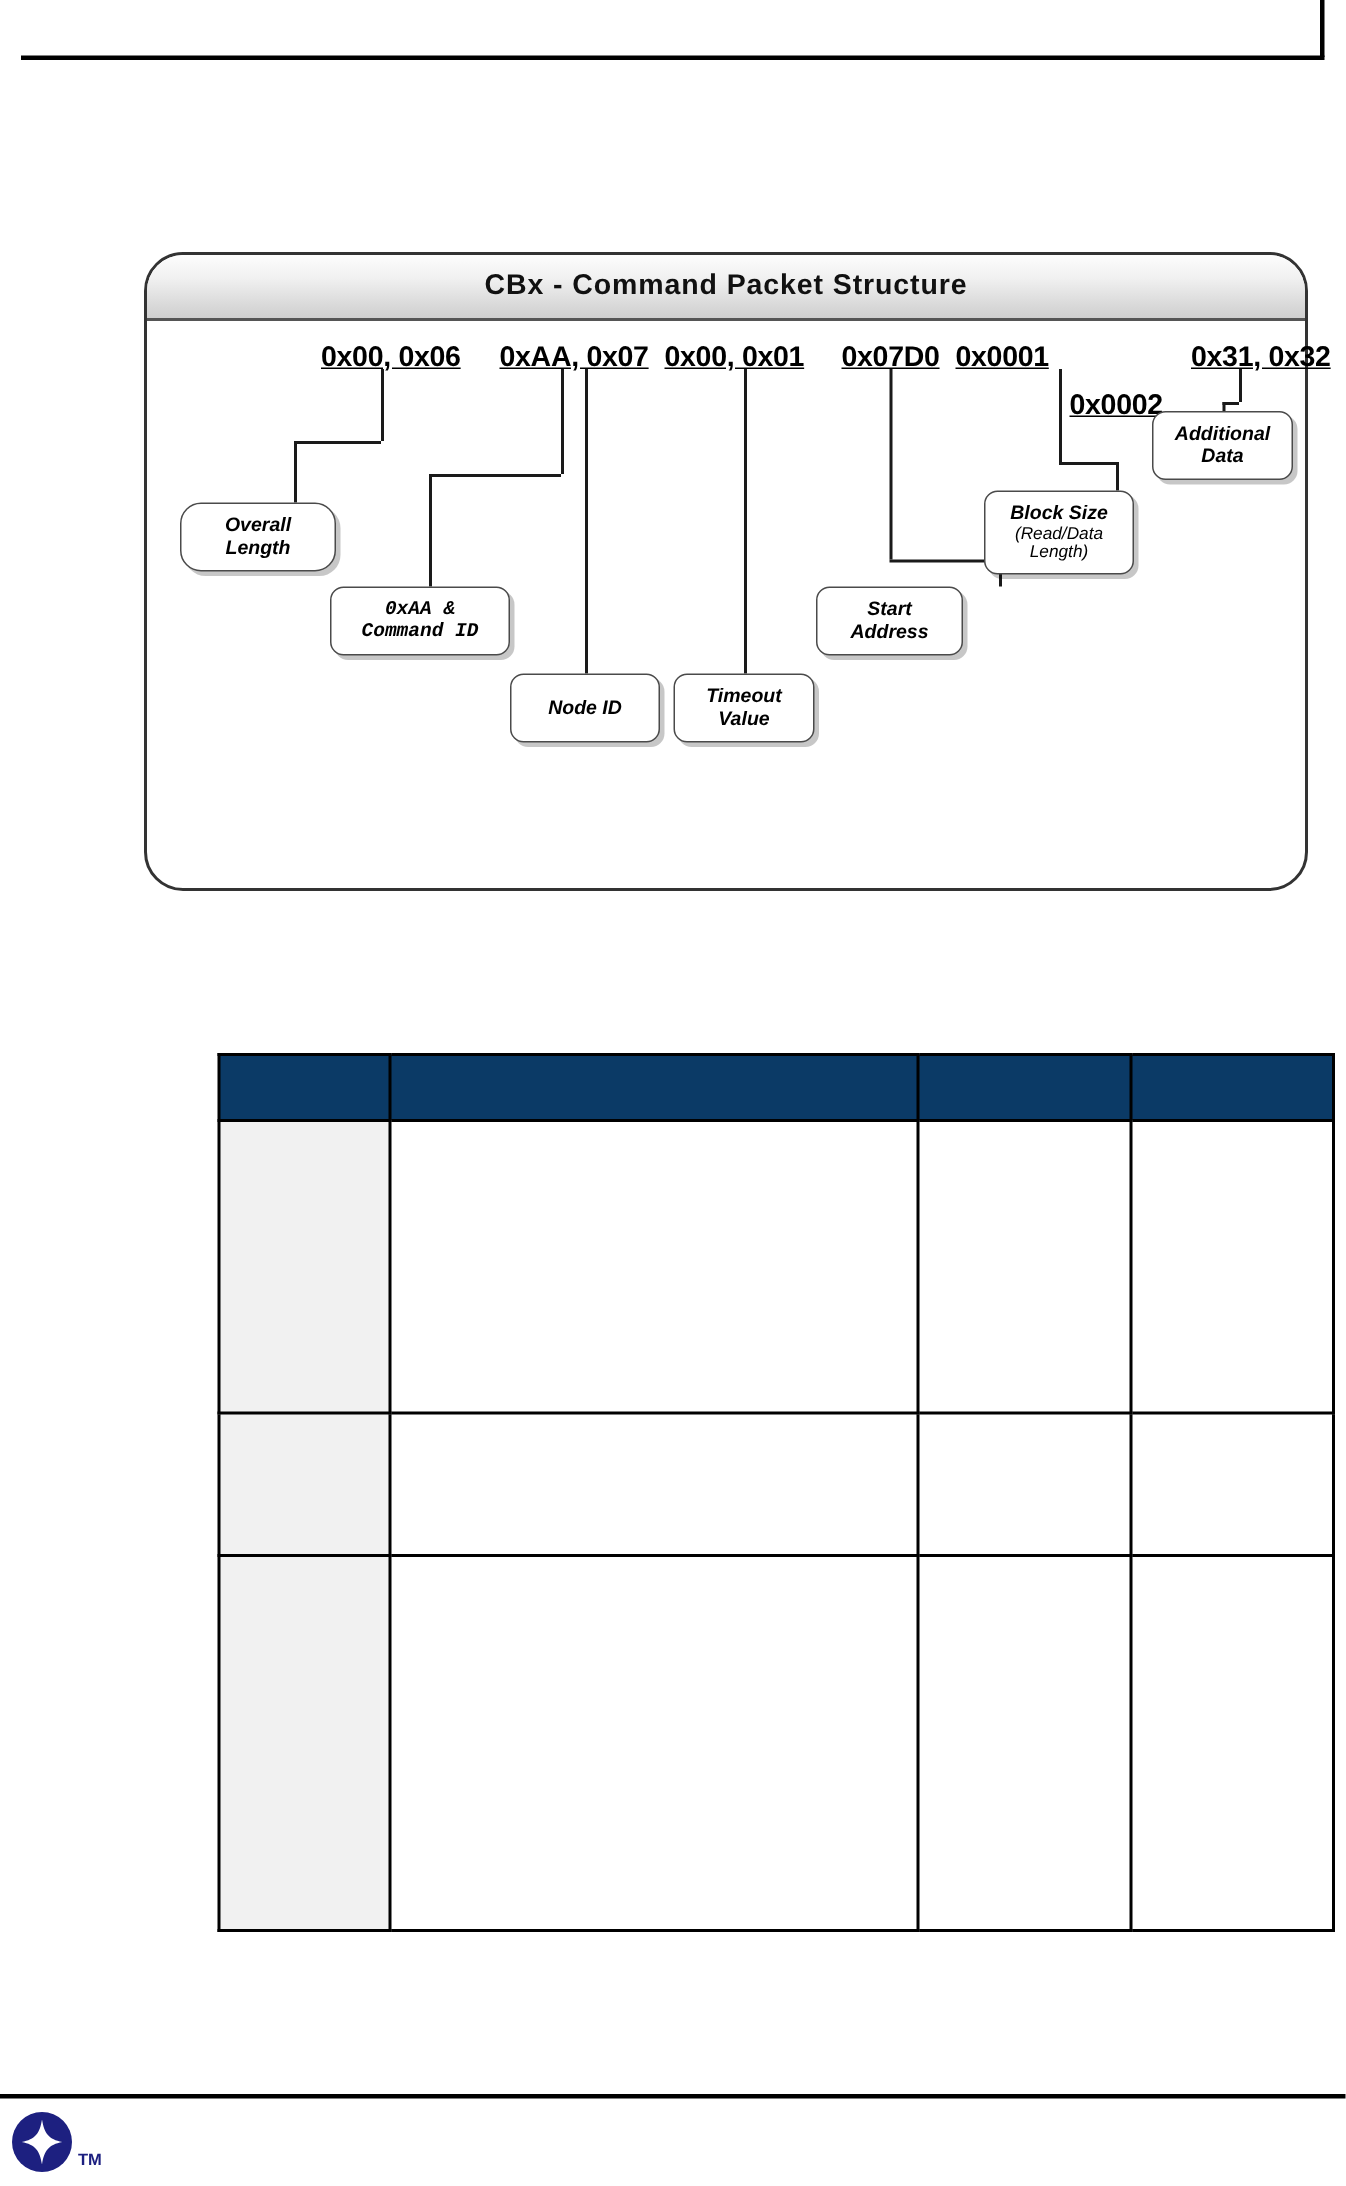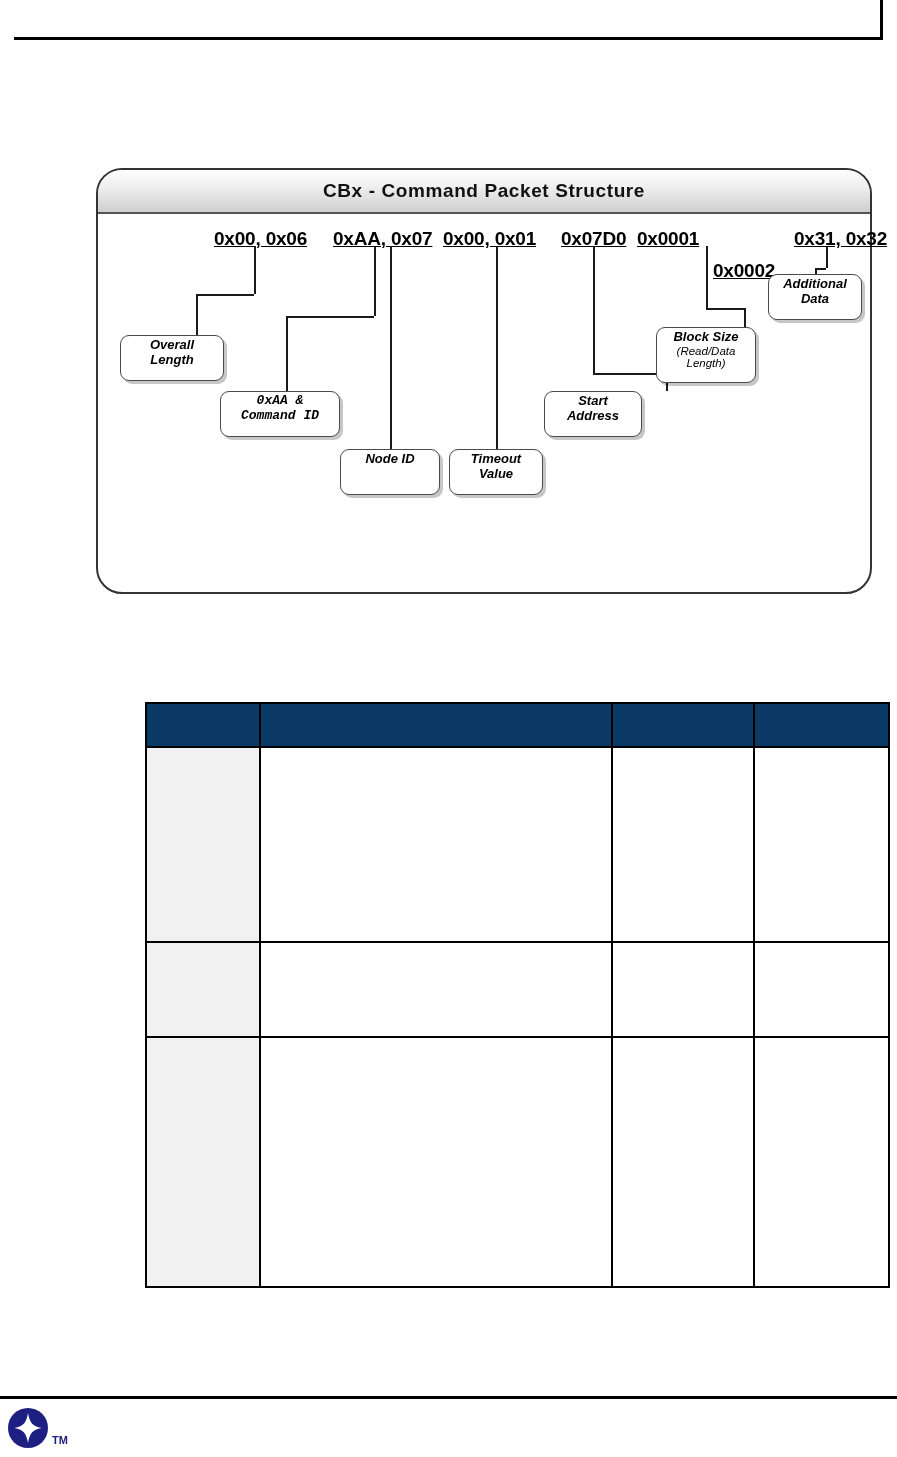--- a/index.html
+++ b/index.html
@@ -84,20 +84,21 @@
   .callout {
     position: absolute;
     box-sizing: border-box;
     border: 1.5px solid #4a4a4a;
     border-radius: 9px;
     background: #ffffff;
     box-shadow: 3px 3px 0 rgba(0,0,0,0.22);
     display: flex;
     flex-direction: column;
     align-items: center;
+    justify-content: center;
     text-align: center;
     font-style: italic;
     font-weight: bold;
     font-size: 13px;
     line-height: 1.12;
     color: #000000;
     padding: 2px 4px;
   }
   .callout .sub {
     font-weight: normal;
@@ -232,21 +233,21 @@
       <div class="lead-v" style="left: 570px; top: 205px; height: 18px;"></div>
       <div class="lead-v" style="left: 610px; top: 78px; height: 62px;"></div>
       <div class="lead-h" style="left: 610px; top: 140px; width: 38px;"></div>
       <div class="lead-v" style="left: 648px; top: 140px; height: 19px;"></div>
       <div class="lead-v" style="left: 730px; top: 78px; height: 22px;"></div>
       <div class="lead-h" style="left: 719px; top: 100px; width: 11px;"></div>
       <div class="lead-v" style="left: 719px; top: 100px; height: 6px;"></div>
     </div>
 
   <div id="callout-layer">
-      <div class="callout" style="left: 24px; top: 167px; width: 104px; height: 46px;">
+      <div class="callout" style="left: 24px; top: 167px; width: 104px; height: 46px; border-radius: 14px;">
         <span>Overall</span>
         <span>Length</span>
       </div>
       <div class="callout" style="left: 124px; top: 223px; width: 120px; height: 46px; font-family: Liberation Mono, monospace;">
         <span>0xAA &amp;</span>
         <span>Command ID</span>
       </div>
       <div class="callout" style="left: 244px; top: 281px; width: 100px; height: 46px;">
         <span>Node ID</span>
       </div>

